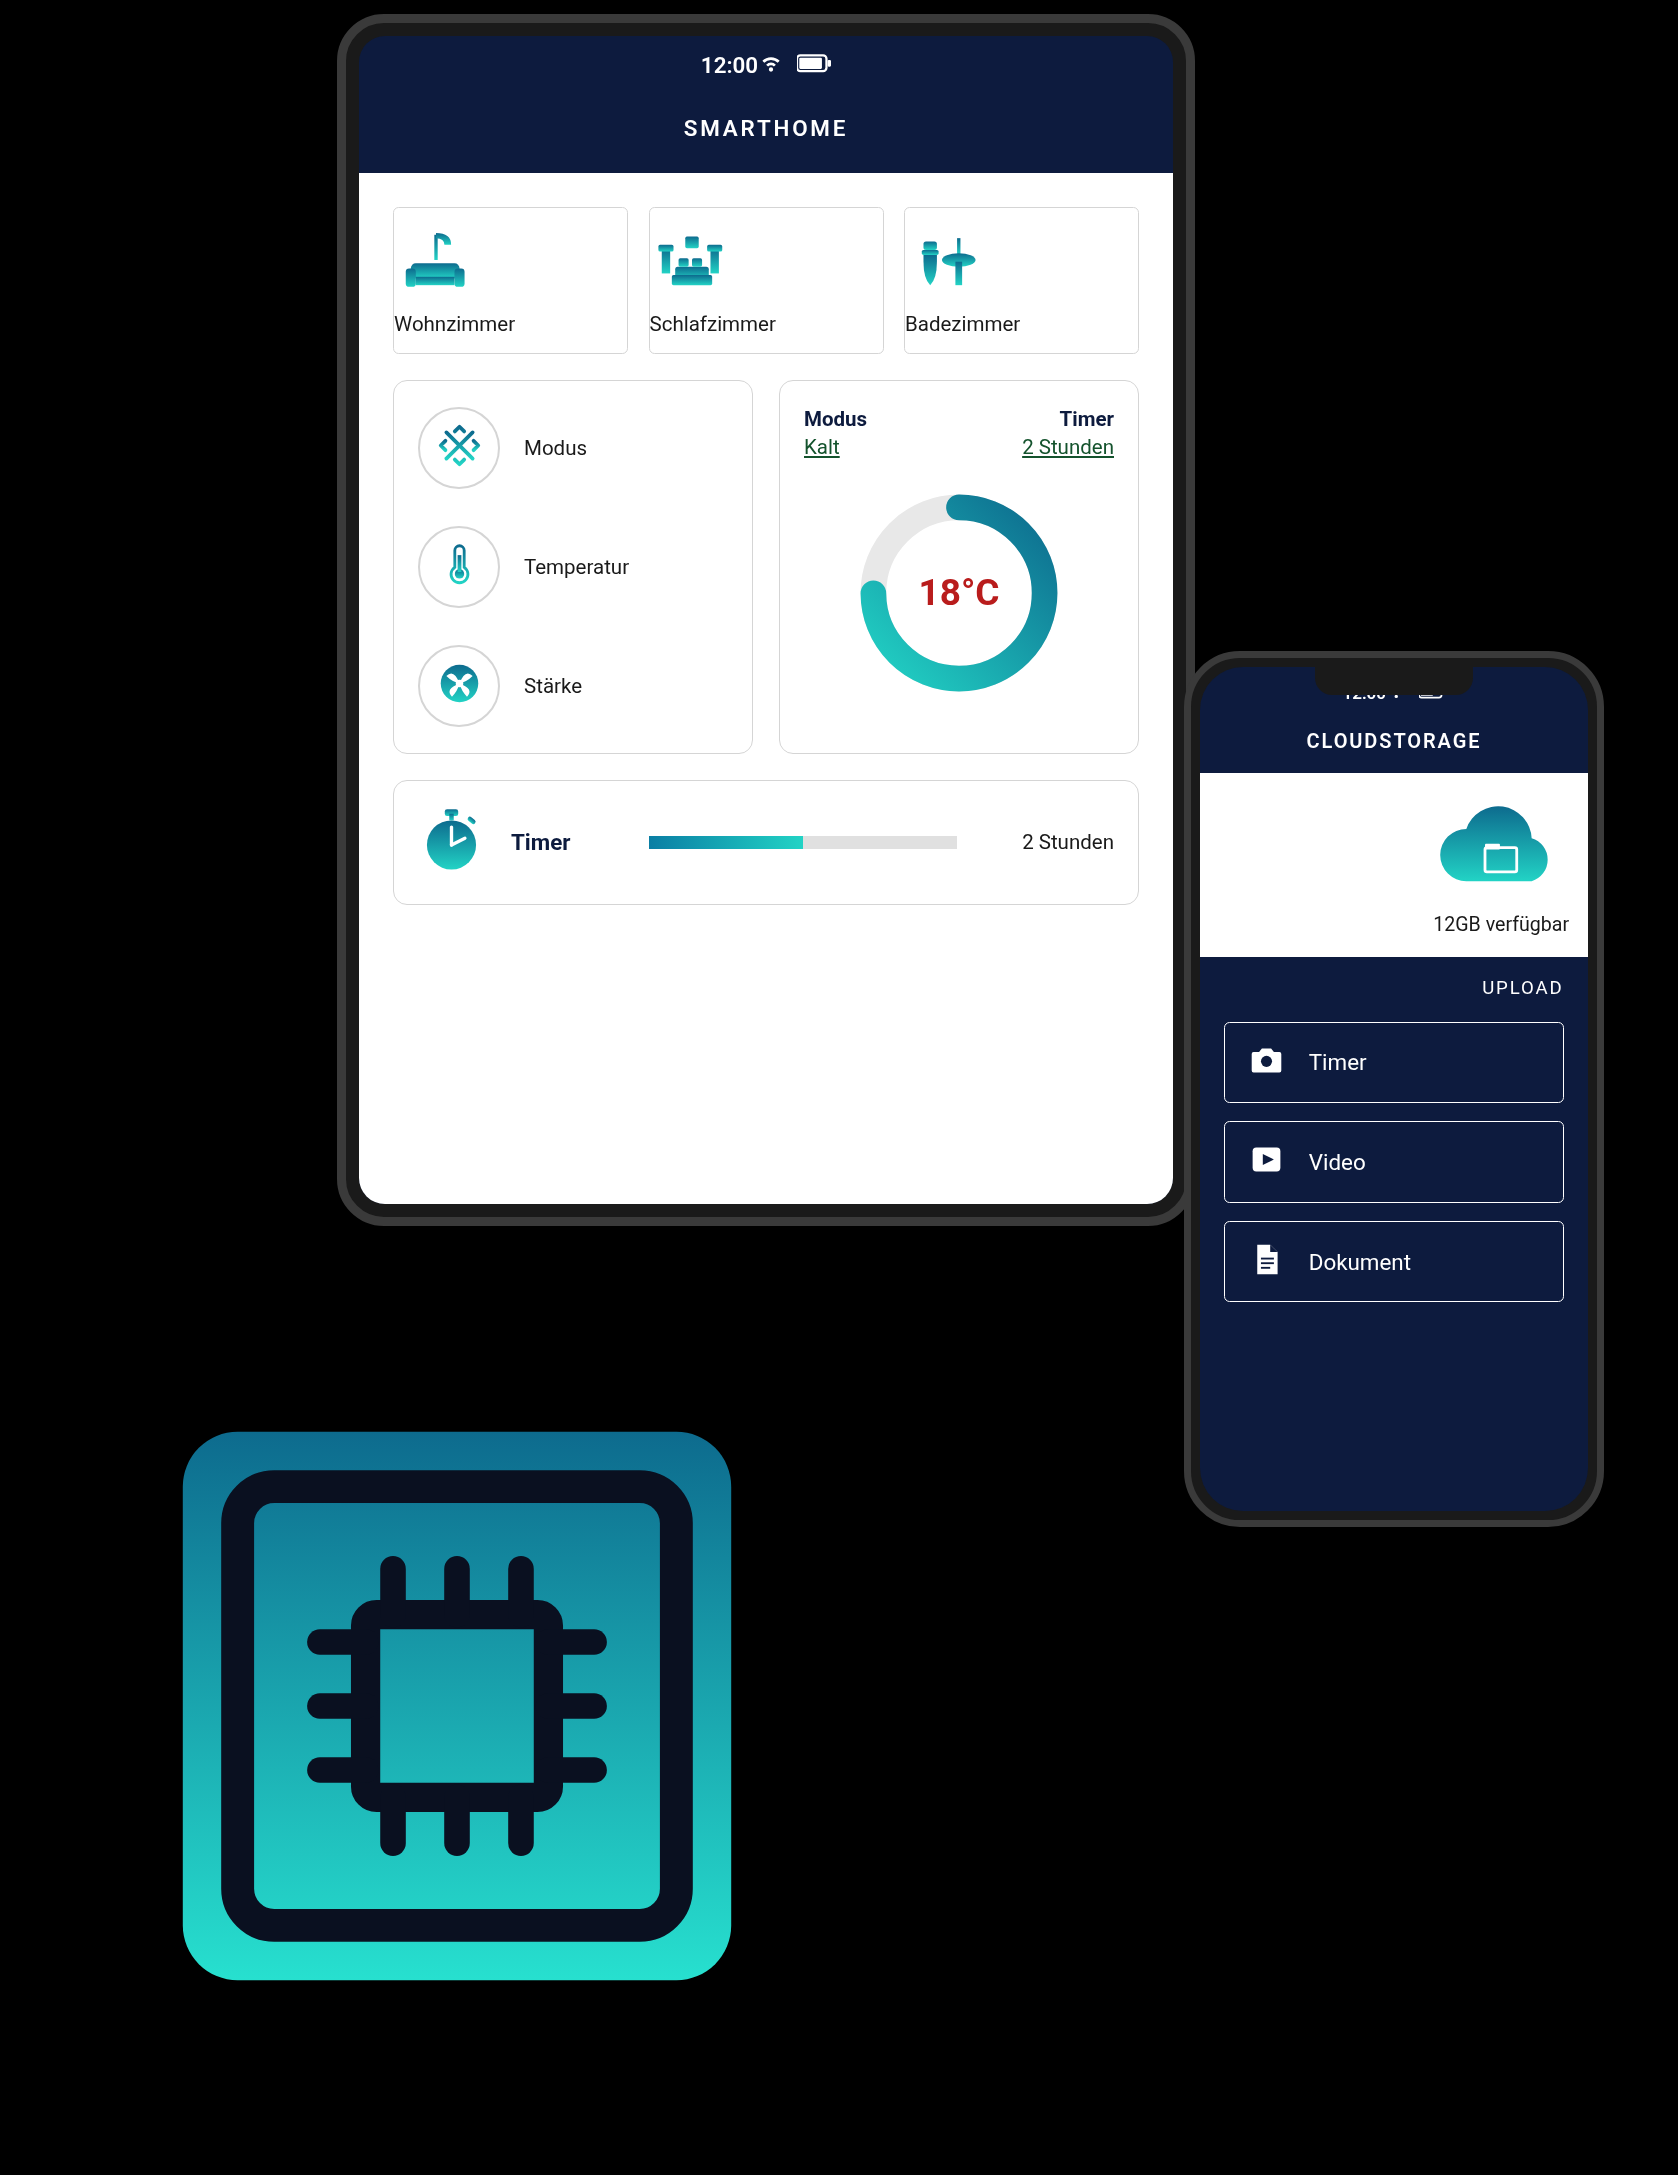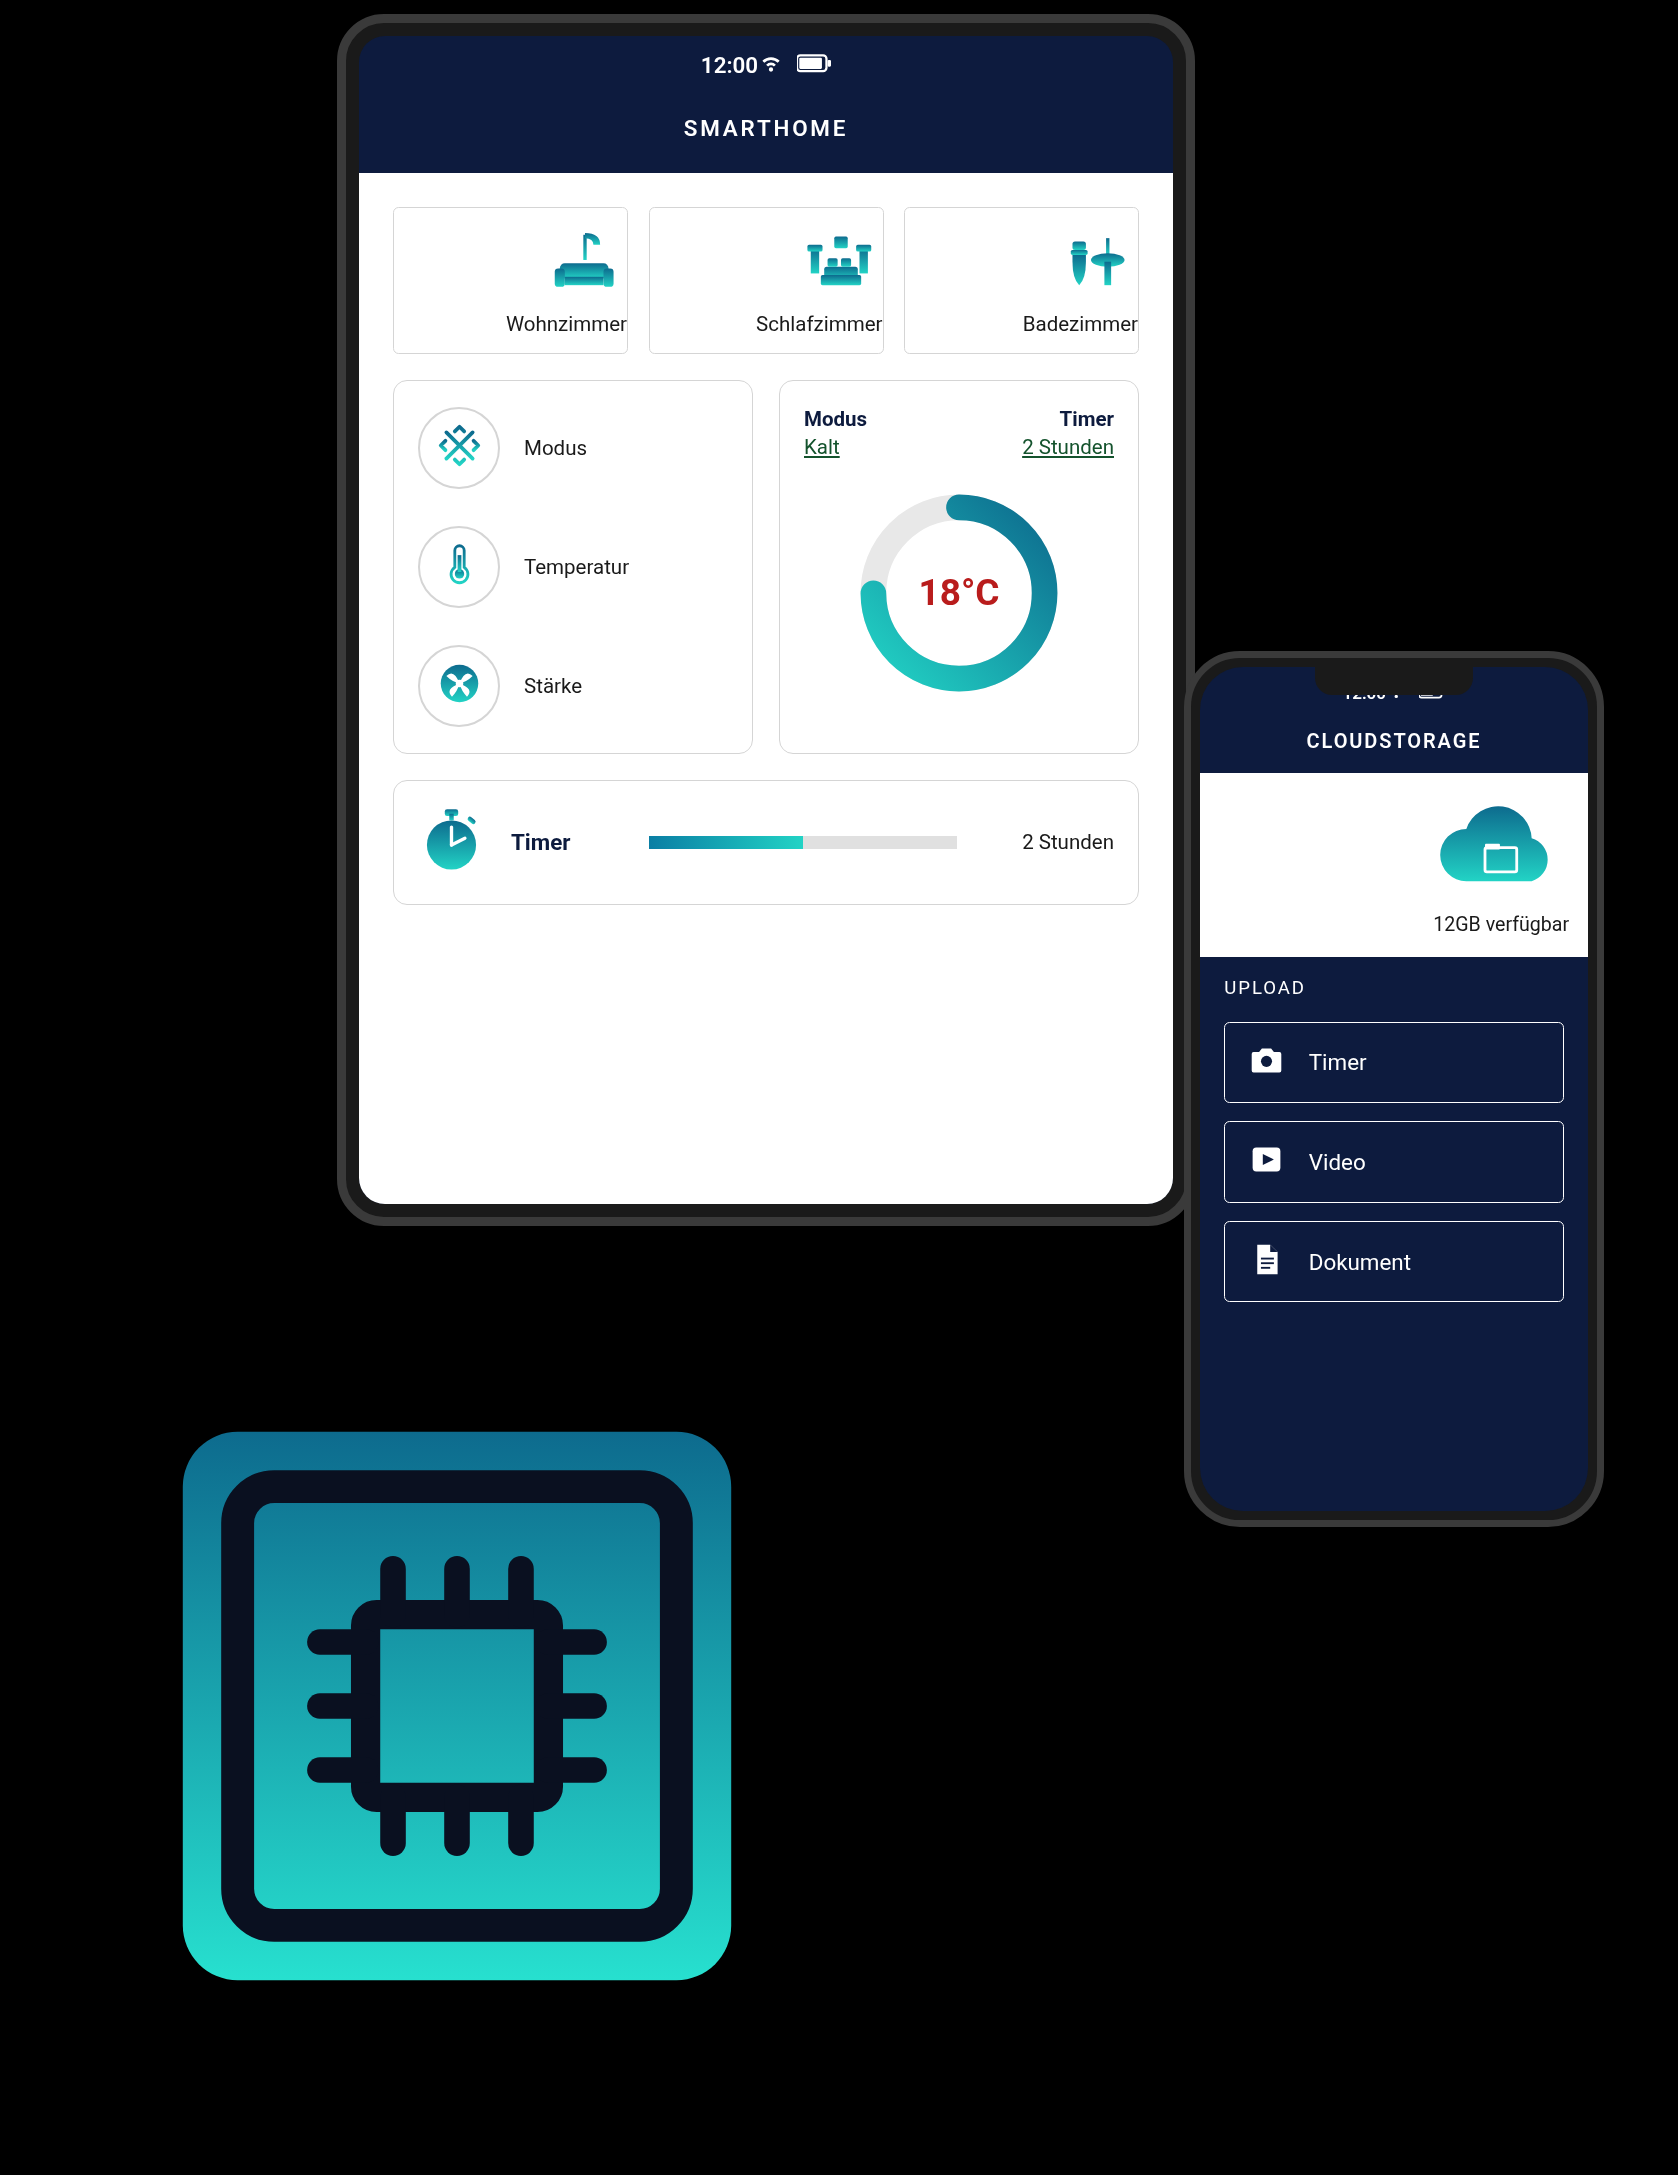--- a/index.html
+++ b/index.html
@@ -58,21 +58,21 @@
     padding: 34px;
     display: flex;
     flex-direction: column;
     gap: 26px;
   }
   .rooms { display: flex; gap: 20.5px; }
   .room {
     flex: 1;
     border: 1.9px solid #d5d5d5;
     border-radius: 5.6px;
-    text-align: right;
+    text-align: left;
     padding: 22.4px 0 17px 0;
     cursor: pointer;
   }
   .room svg { width: 84px; height: 65px; }
   .room .label { margin-top: 13px; font-size: 20.5px; color: #1a1a1a; }
 
   .mid { display: flex; gap: 26px; }
   .panel {
     border: 1.9px solid #d5d5d5;
     border-radius: 14px;
@@ -149,21 +149,21 @@
     padding: 24px 18.6px 20.5px 18.6px;
     text-align:right;
   }
   .phone-body svg.cloud { width: 140px; height: 103px; }
   .phone-body .avail { font-size: 19.6px; color:#1a1a1a; margin-top: 9.3px; }
   .upload-section {
     padding: 20.5px 24px 28px 24px;
     display:flex; flex-direction:column; gap: 18.6px;
   }
   .upload-section .uplabel {
-    text-align:left; color:#fff; font-size:18.6px; letter-spacing:1.9px;
+    text-align:right; color:#fff; font-size:18.6px; letter-spacing:1.9px;
     margin-bottom: 3.7px;
   }
   .upload-btn {
     border: 1.9px solid #fff;
     border-radius: 5.6px;
     display:flex; align-items:center; gap: 24px;
     padding: 18.6px 22.4px;
     color:#fff; font-size: 22.4px;
     cursor:pointer;
   }

